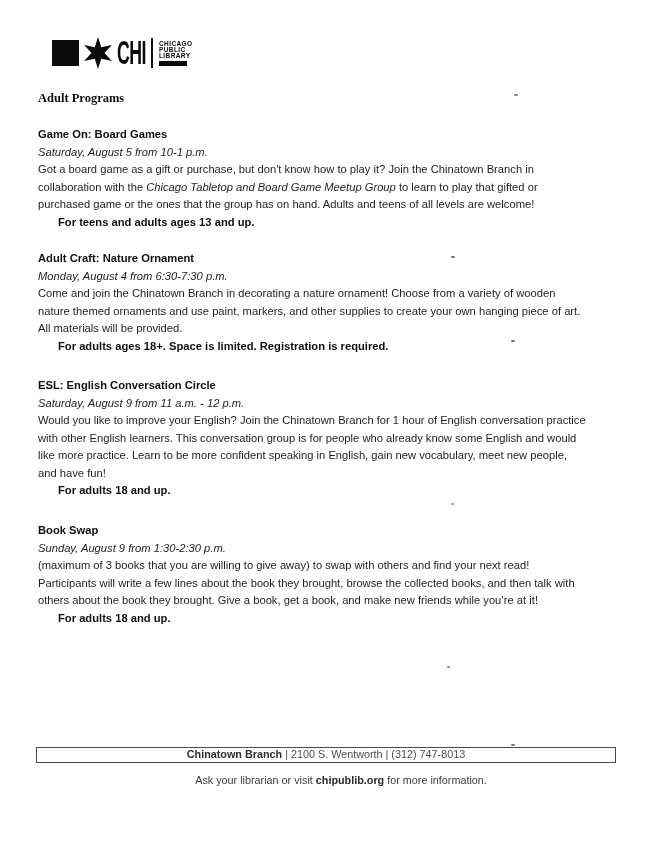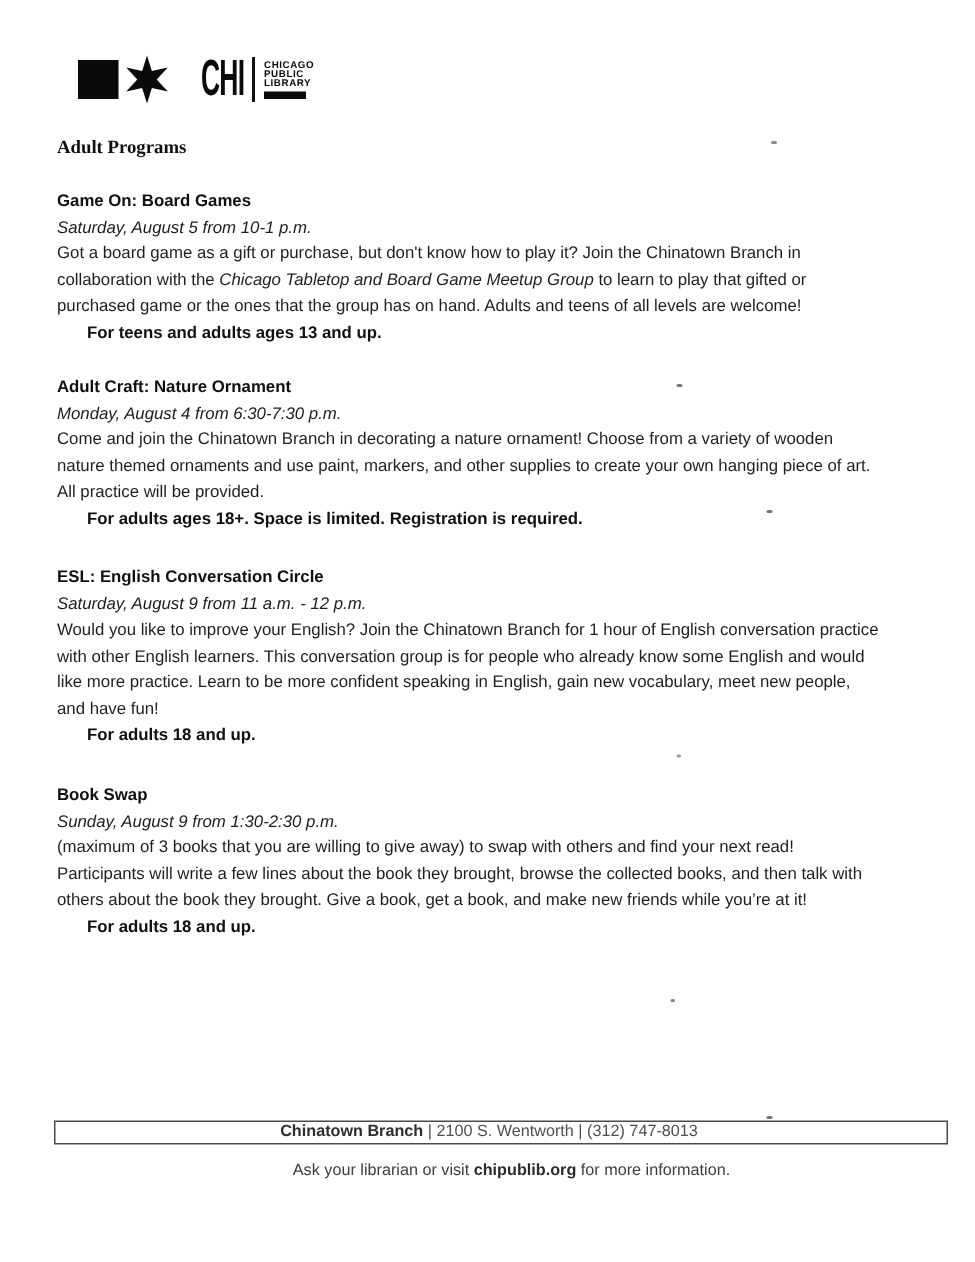--- a/index.html
+++ b/index.html
@@ -9,21 +9,21 @@
     background:#ffffff;
     font-family:"Liberation Sans", sans-serif;
     color:#1c1c1c;
     overflow:hidden;
   }
 
   
   .logo { position:absolute; left:52px; top:38px; height:30px; display:flex; align-items:center; }
   .logo-square { width:27px; height:26px; background:#0a0a0a; }
   .logo-star { width:34px; height:34px; margin-left:2px; display:block; }
-  .logo-chi-wrap { width:30px; margin-left:19px; overflow:visible; }
+  .logo-chi-wrap { width:30px; margin-left:2px; overflow:visible; }
   .logo-chi {
     display:inline-block;
     font-size:34px; font-weight:bold; line-height:26px;
     letter-spacing:-1px; color:#0a0a0a;
     transform:scaleX(0.52); transform-origin:left center;
     white-space:nowrap;
   }
   .logo-divider { width:2px; height:30px; background:#111; margin:0 6px 0 4px; }
   .logo-org { display:flex; flex-direction:column; justify-content:center; }
   .logo-org-line { font-size:6.5px; font-weight:bold; line-height:6px; letter-spacing:0.4px; color:#0a0a0a; }
@@ -45,21 +45,21 @@
   .s2 { top:250px; }
   .s3 { top:377px; }
   .s4 { top:522px; }
 
   
   .footer-box {
     position:absolute; left:36px; top:747px; width:578px;
     border:1px solid #4a4a4a;
     text-align:center;
     font-size:10.8px; line-height:11.8px; color:#4f4f4f;
-    padding:1px 16px 1px 0;
+    padding:1px 0 1px 0;
   }
   .footer-box b { color:#2e2e2e; }
   .footer-note {
     position:absolute; left:16px; top:774px; width:650px;
     text-align:center; font-size:10.8px; line-height:13px; color:#3d3d3d;
   }
   .footer-note b { color:#2b2b2b; }
 
   
   .artifact { position:absolute; background:#8a8a8a; border-radius:1px; }
@@ -101,21 +101,21 @@
     <p class="line desc"><span>collaboration with the </span><span class="inline-italic">Chicago Tabletop and Board Game Meetup Group</span><span> to learn to play that gifted or</span></p>
     <p class="line desc">purchased game or the ones that the group has on hand. Adults and teens of all levels are welcome!</p>
     <p class="line audience">For teens and adults ages 13 and up.</p>
   </section>
 
   <section class="section s2">
     <h2 class="line program-title">Adult Craft: Nature Ornament</h2>
     <p class="line date">Monday, August 4 from 6:30-7:30 p.m.</p>
     <p class="line desc">Come and join the Chinatown Branch in decorating a nature ornament! Choose from a variety of wooden</p>
     <p class="line desc">nature themed ornaments and use paint, markers, and other supplies to create your own hanging piece of art.</p>
-    <p class="line desc">All practice will be provided.</p>
+    <p class="line desc">All materials will be provided.</p>
     <p class="line audience">For adults ages 18+. Space is limited. Registration is required.</p>
   </section>
 
   <section class="section s3">
     <h2 class="line program-title">ESL: English Conversation Circle</h2>
     <p class="line date">Saturday, August 9 from 11 a.m. - 12 p.m.</p>
     <p class="line desc">Would you like to improve your English? Join the Chinatown Branch for 1 hour of English conversation practice</p>
     <p class="line desc">with other English learners. This conversation group is for people who already know some English and would</p>
     <p class="line desc">like more practice. Learn to be more confident speaking in English, gain new vocabulary, meet new people,</p>
     <p class="line desc">and have fun!</p>

